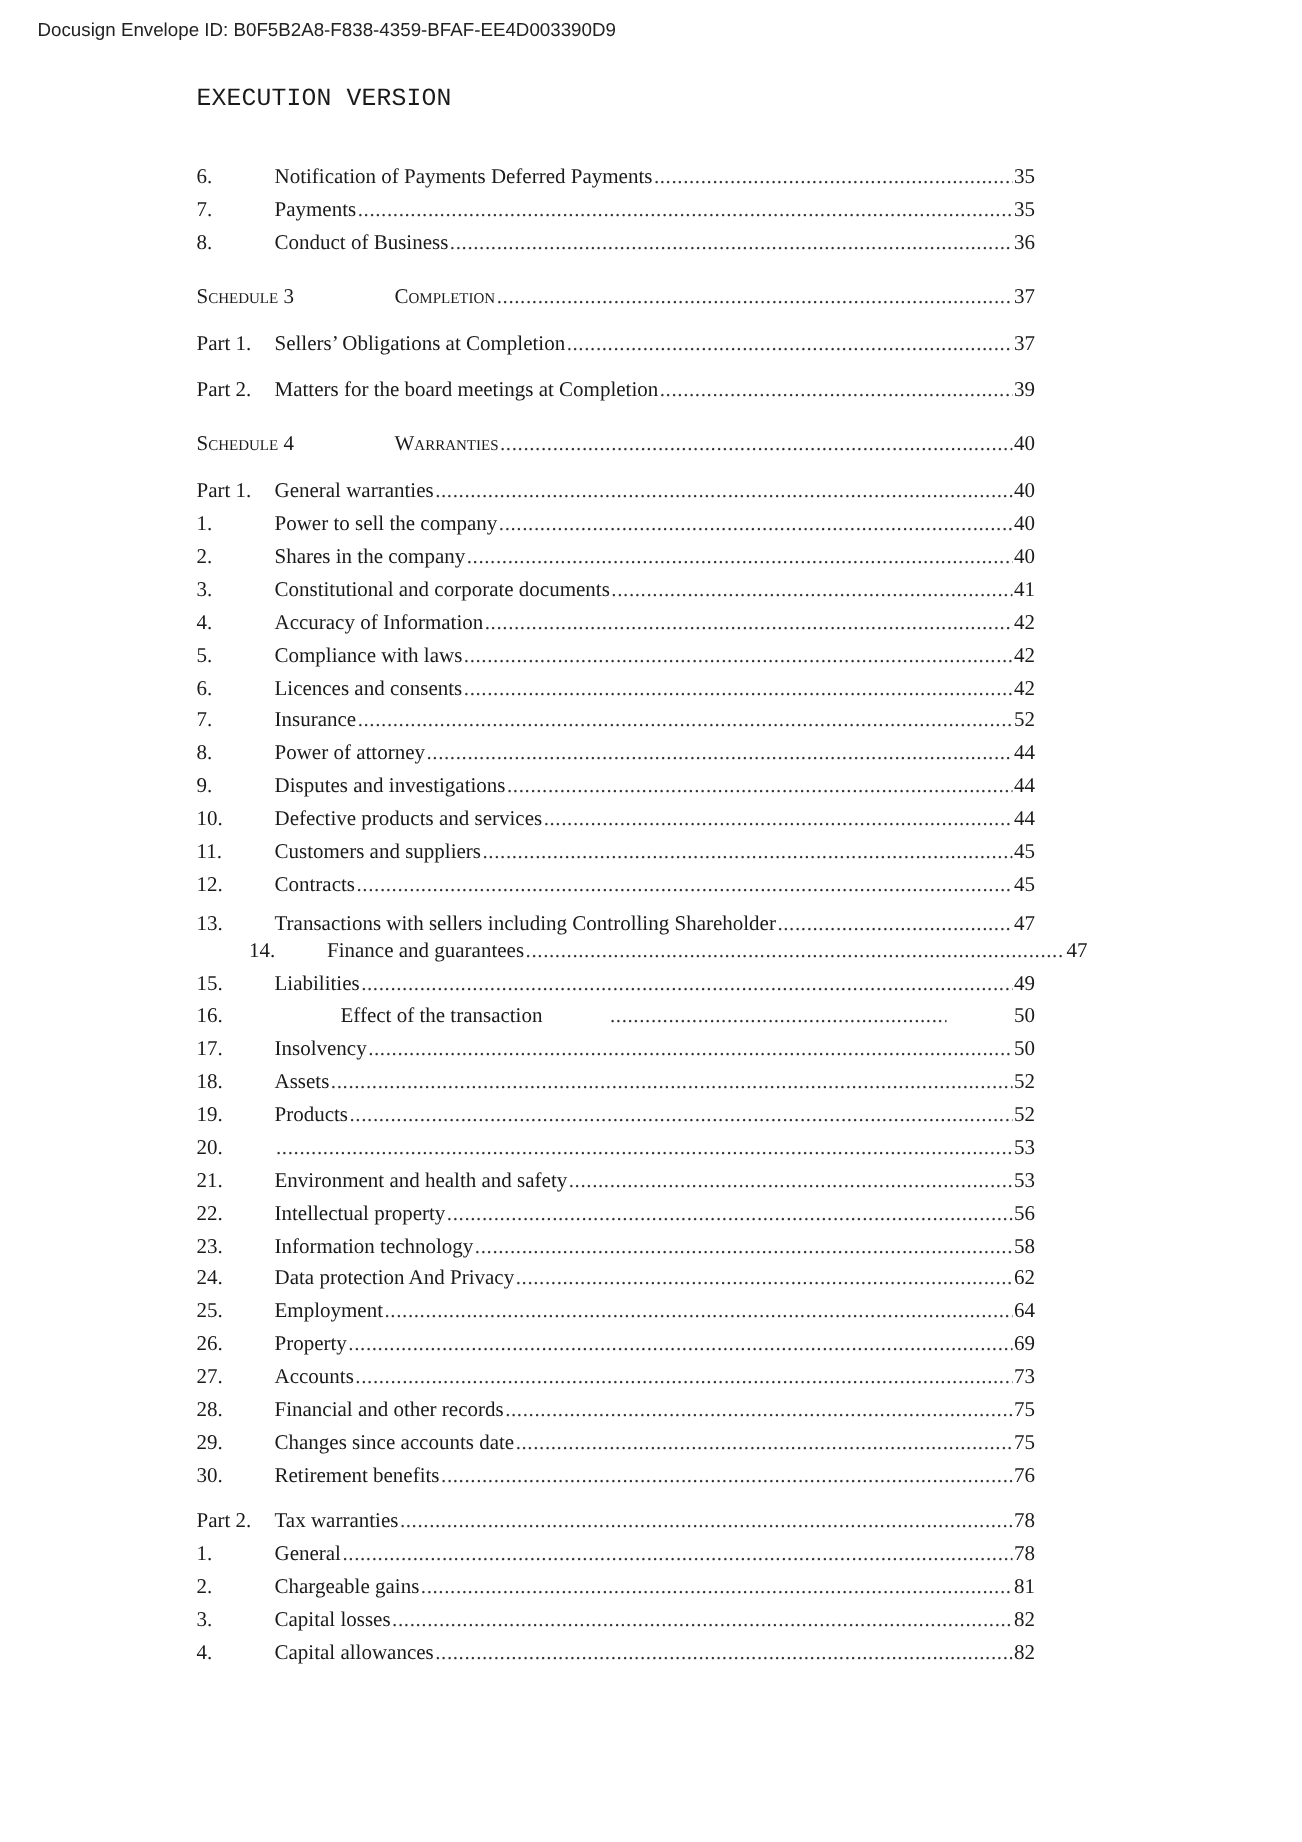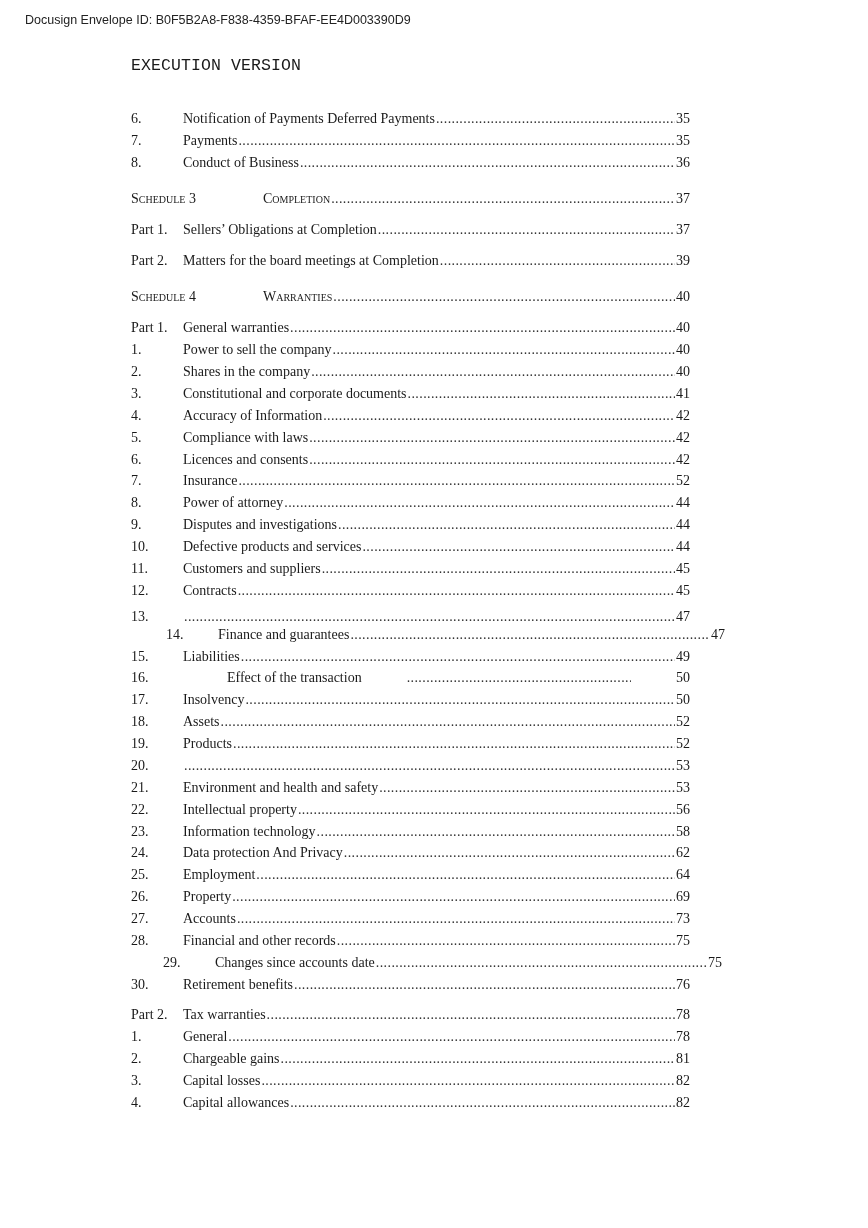--- a/index.html
+++ b/index.html
@@ -144,20 +144,21 @@
       <span class="page">45</span>
     </div>
     <div class="row" style="top: 583px;">
       <span class="num">12.</span>
       <span class="title">Contracts</span>
       <span class="leader"></span>
       <span class="page">45</span>
     </div>
     <div class="row" style="top: 605px; align-items: flex-end;">
       <span class="num">13.</span>
+      <span class="title">Transactions with sellers including Controlling Shareholder</span>
       <span class="leader"></span>
       <span class="page">47</span>
     </div>
     <div class="row" style="top: 627px; margin-left: 35px;">
       <span class="num">14.</span>
       <span class="title">Finance and guarantees</span>
       <span class="leader"></span>
       <span class="page">47</span>
     </div>
     <div class="row" style="top: 649px;">
@@ -236,21 +237,21 @@
       <span class="title">Accounts</span>
       <span class="leader"></span>
       <span class="page">73</span>
     </div>
     <div class="row" style="top: 933px;">
       <span class="num">28.</span>
       <span class="title">Financial and other records</span>
       <span class="leader"></span>
       <span class="page">75</span>
     </div>
-    <div class="row" style="top: 955px; margin-left: 32px;">
+    <div class="row" style="top: 955px;">
       <span class="num">29.</span>
       <span class="title">Changes since accounts date</span>
       <span class="leader"></span>
       <span class="page">75</span>
     </div>
     <div class="row" style="top: 977px;">
       <span class="num">30.</span>
       <span class="title">Retirement benefits</span>
       <span class="leader"></span>
       <span class="page">76</span>

